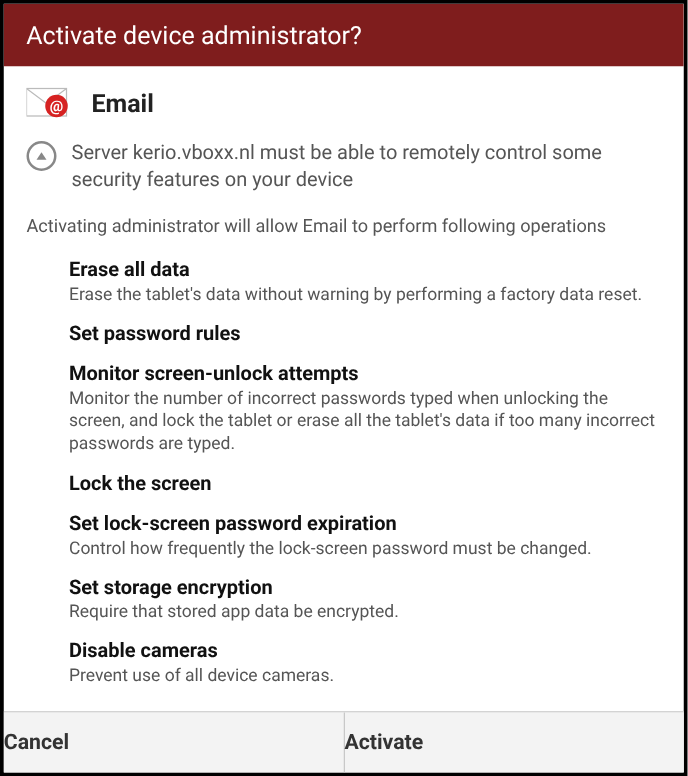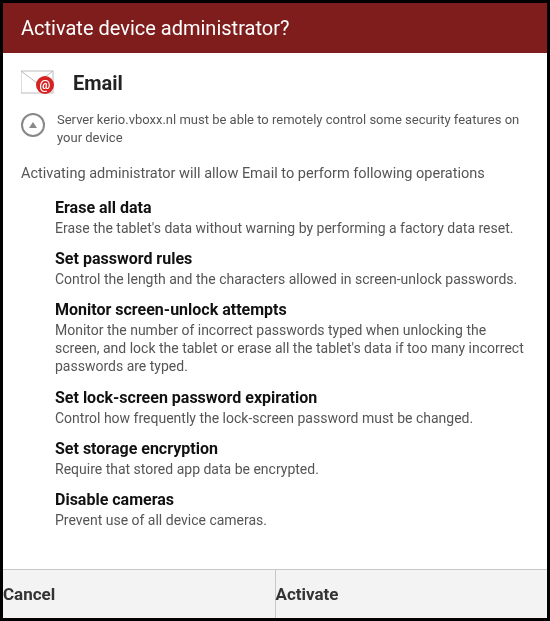--- a/index.html
+++ b/index.html
@@ -57,21 +57,21 @@
       height: 24px;
       border: 2px solid #888;
       border-radius: 50%;
       display: flex;
       align-items: center;
       justify-content: center;
       margin-top: 2px;
     }
     .expand-icon svg { display: block; }
     .server-text {
-      font-size: 13px;
+      font-size: 16px;
       color: #555;
       line-height: 1.35;
     }
     .intro {
       font-size: 14.5px;
       color: #555;
       margin-bottom: 14px;
       line-height: 1.35;
     }
     .perm-list {
@@ -141,27 +141,27 @@
 
   <div class="intro">Activating administrator will allow Email to perform following operations</div>
 
   <div class="perm-list">
       <div class="perm">
         <div class="perm-title">Erase all data</div>
         <div class="perm-desc">Erase the tablet's data without warning by performing a factory data reset.</div>
       </div>
       <div class="perm">
         <div class="perm-title">Set password rules</div>
-        <div class="perm-desc">Control the length and the characters allowed in screen-unlock passwords.</div>
       </div>
       <div class="perm">
         <div class="perm-title">Monitor screen-unlock attempts</div>
         <div class="perm-desc">Monitor the number of incorrect passwords typed when unlocking the screen, and lock the tablet or erase all the tablet's data if too many incorrect passwords are typed.</div>
       </div>
       <div class="perm">
+        <div class="perm-title">Lock the screen</div>
       </div>
       <div class="perm">
         <div class="perm-title">Set lock-screen password expiration</div>
         <div class="perm-desc">Control how frequently the lock-screen password must be changed.</div>
       </div>
       <div class="perm">
         <div class="perm-title">Set storage encryption</div>
         <div class="perm-desc">Require that stored app data be encrypted.</div>
       </div>
       <div class="perm">

